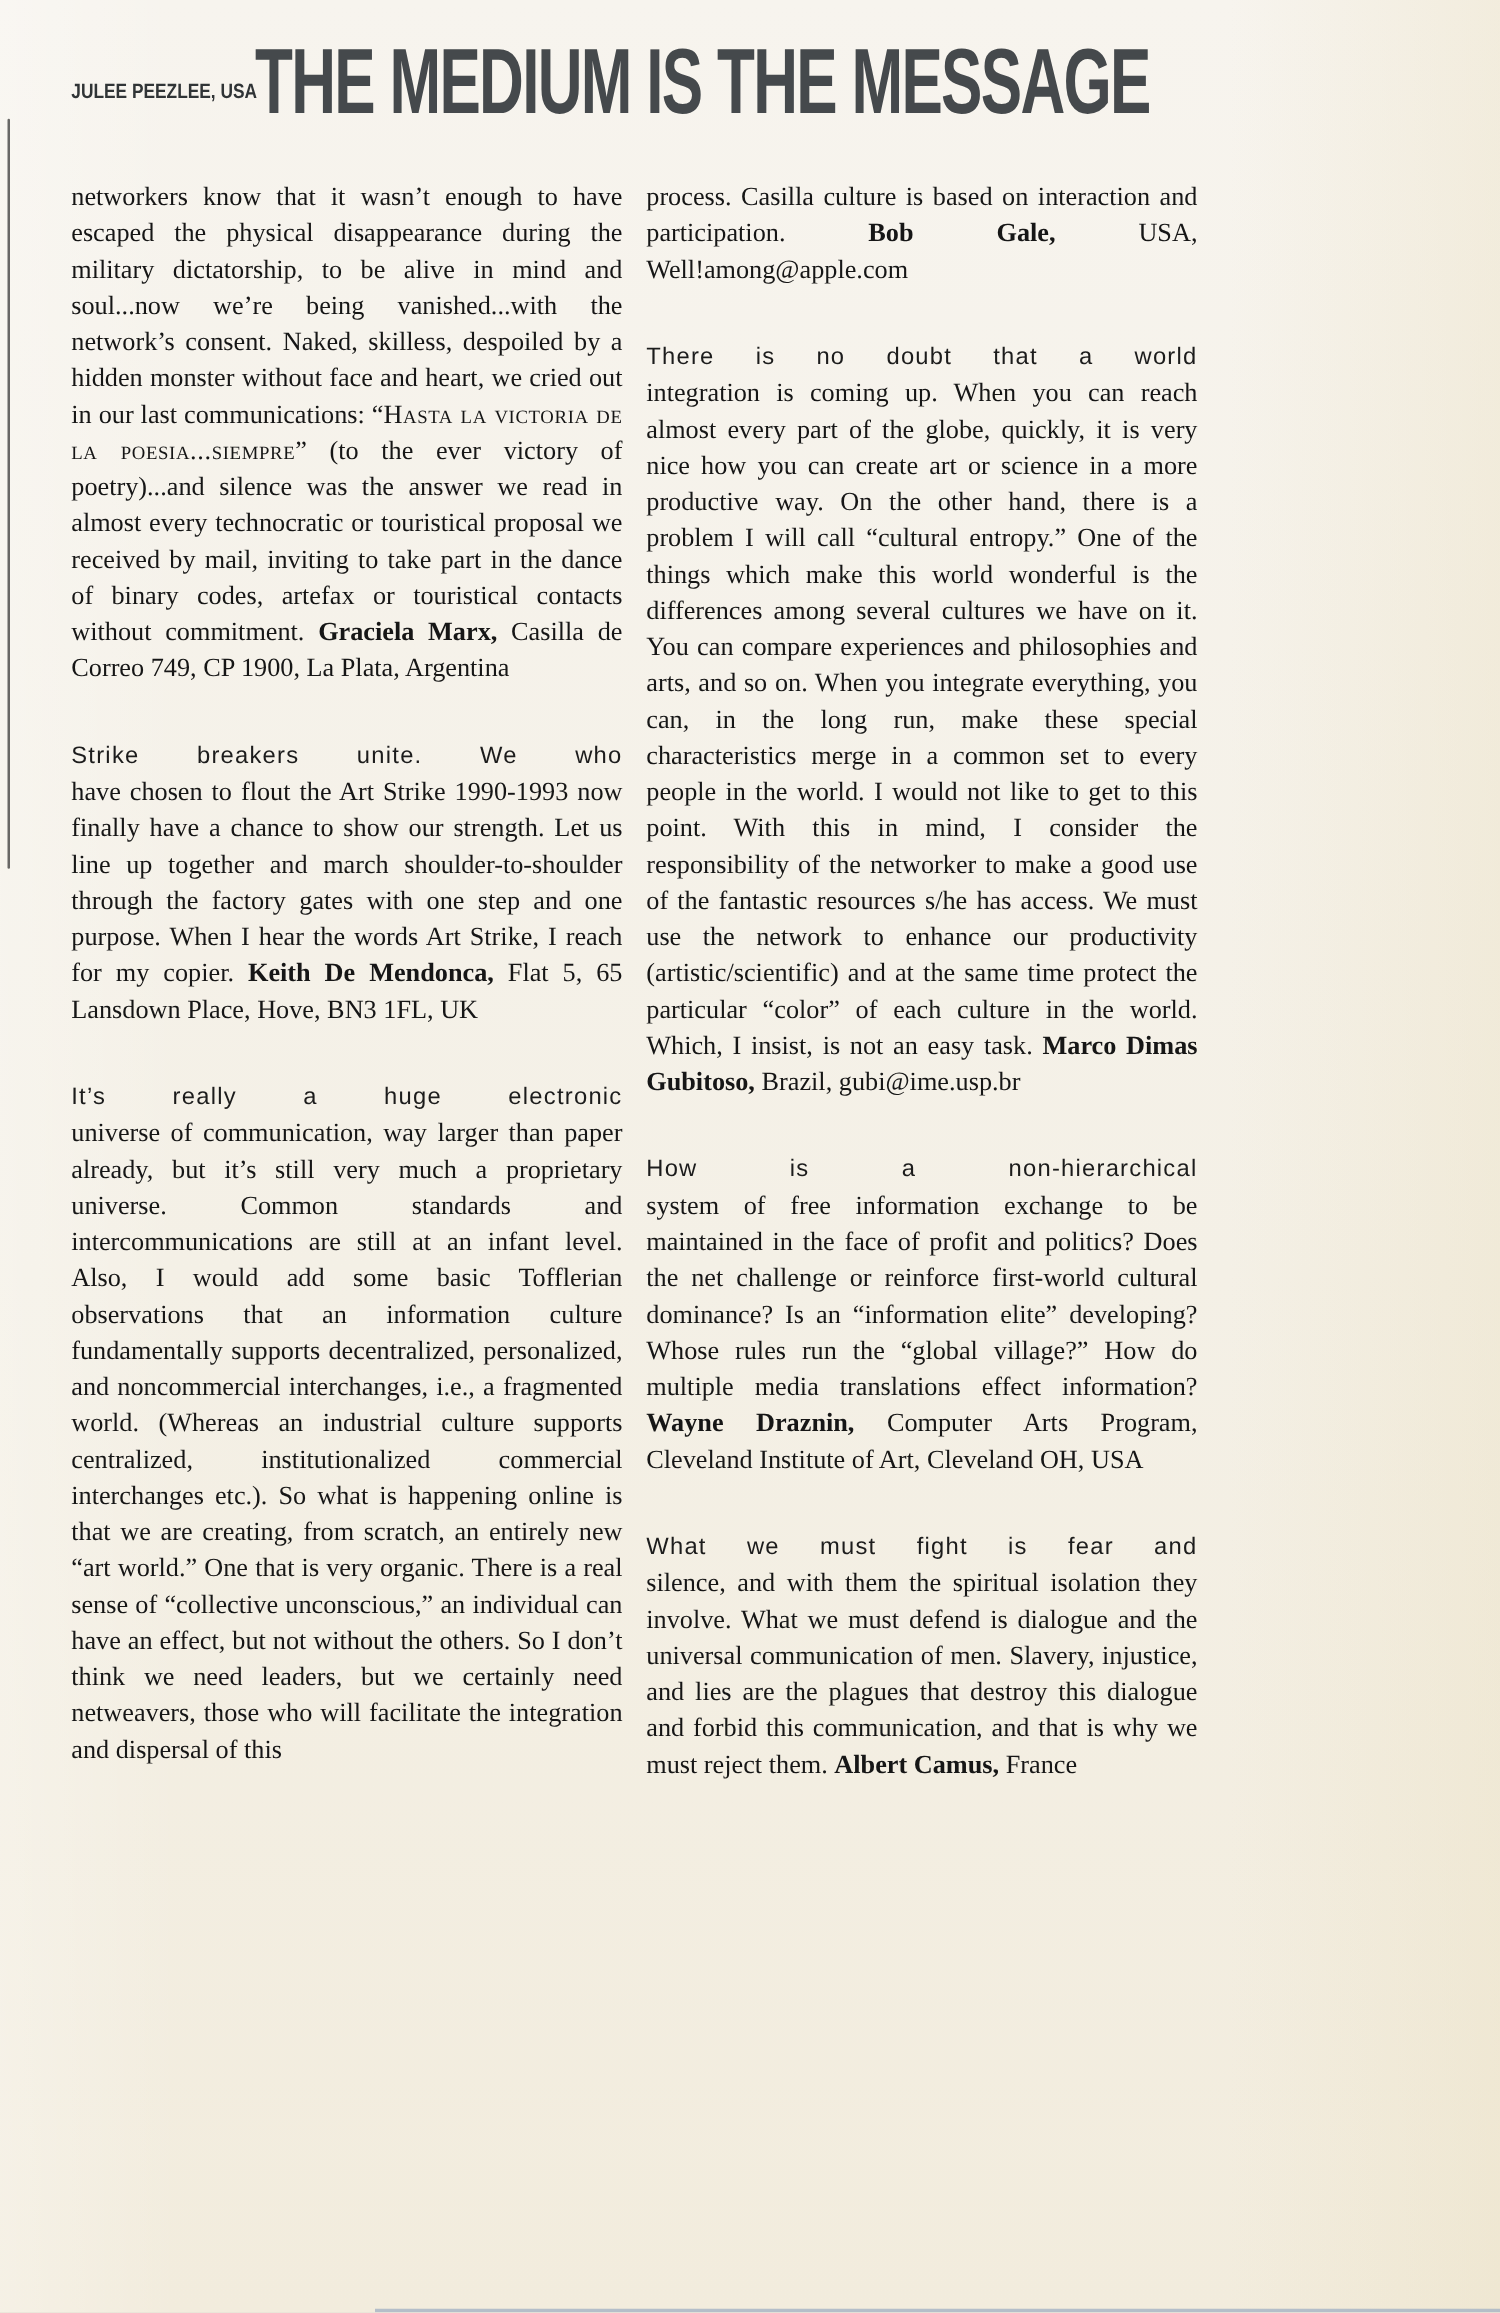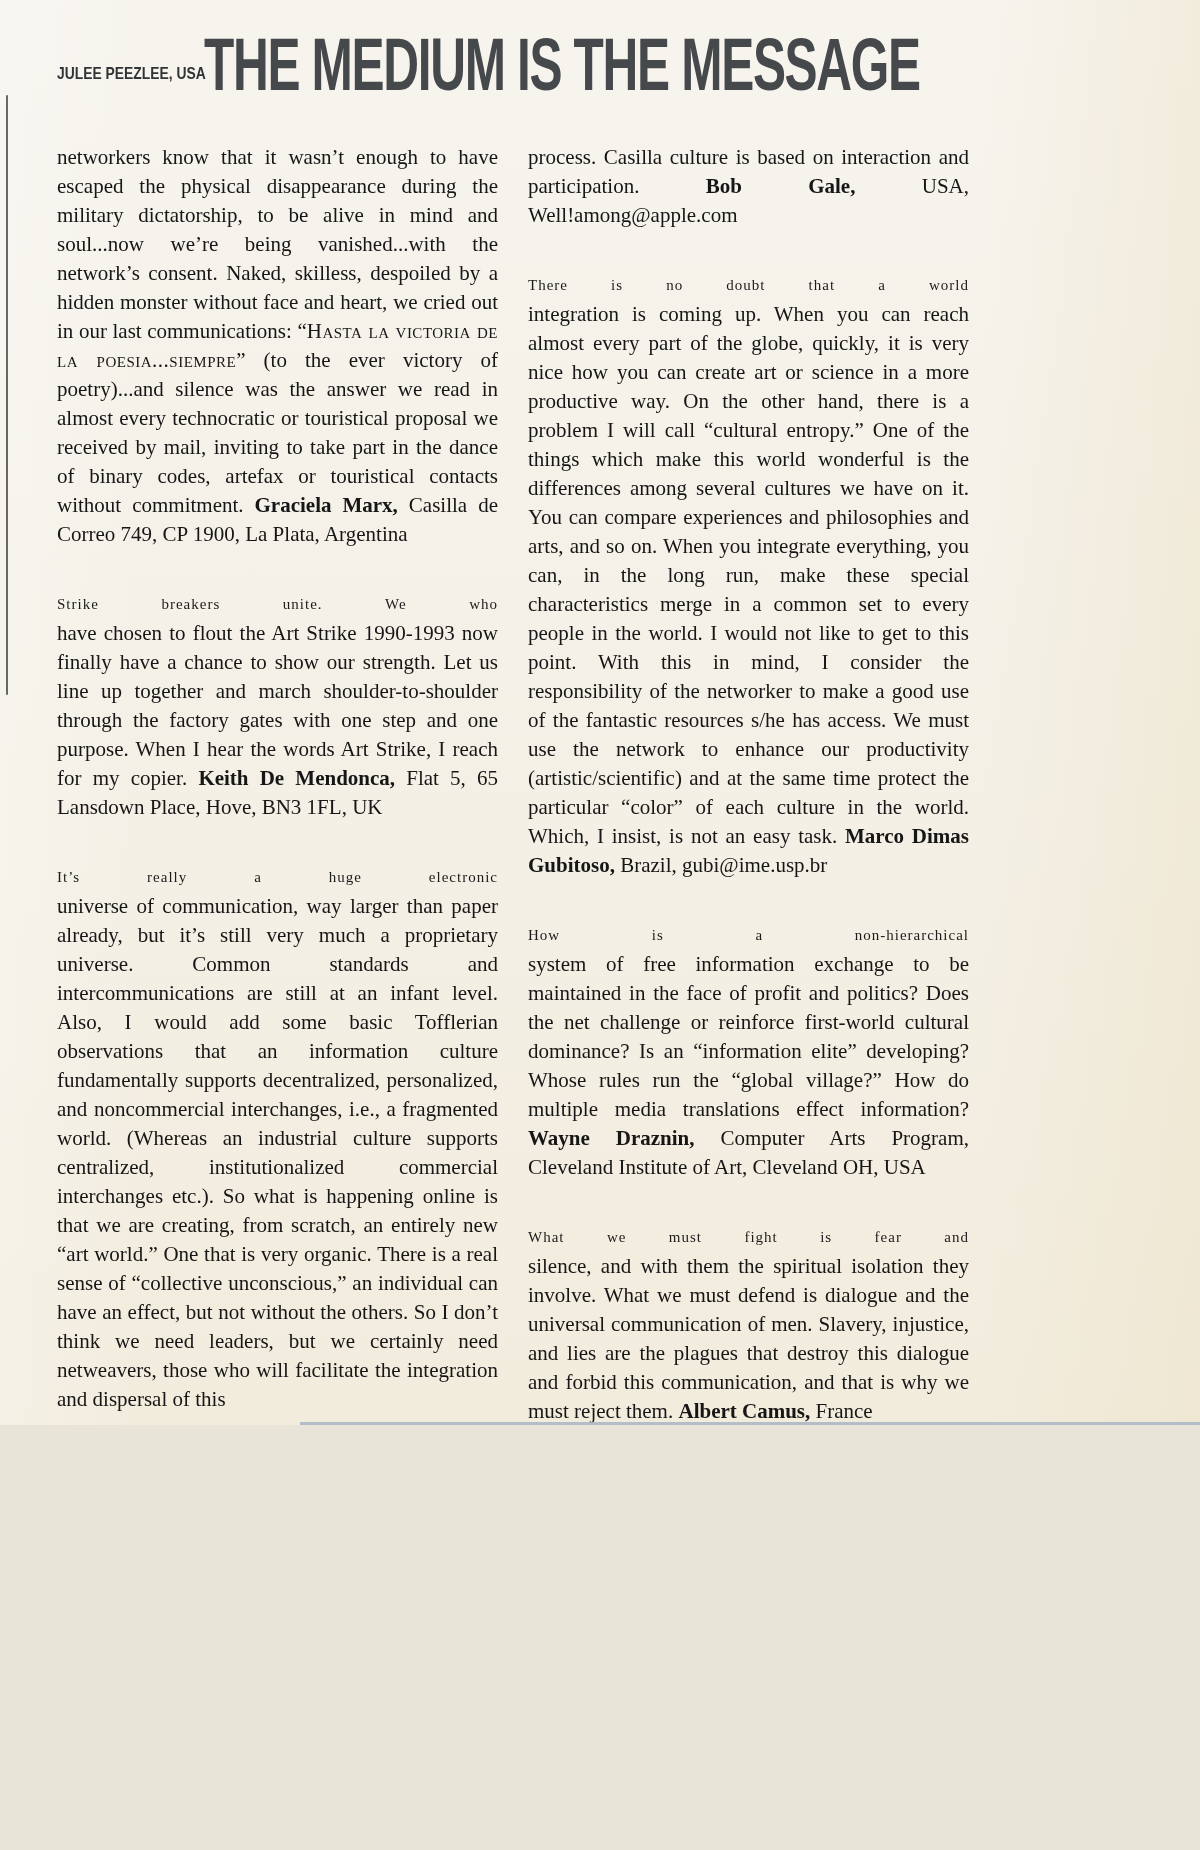--- a/index.html
+++ b/index.html
@@ -3,21 +3,21 @@
 <meta charset="utf-8">
 <style>
   html, body {
     margin: 0;
     padding: 0;
     background: #e8e4d8;
   }
   .page {
     position: relative;
     width: 1200px;
-    height: 1425px;
+    height: 1850px;
     margin: 0 auto;
     background:
       linear-gradient(90deg, rgba(255,255,255,0.25) 0%, rgba(255,255,255,0) 12%, rgba(233,222,190,0.0) 82%, rgba(233,222,190,0.35) 100%),
       linear-gradient(180deg, #f7f4ee 0%, #f4f0e6 55%, #f2ecdd 100%);
     overflow: hidden;
   }
   
   .edge-left {
     position: absolute;
     left: 6px; top: 95px;
@@ -55,36 +55,36 @@
     transform: scaleX(0.67);
     transform-origin: left top;
     white-space: nowrap;
   }
   
   .columns {
     position: absolute;
     left: 57px; top: 143px;
     width: 912px;
     display: flex;
-    gap: 30px;
+    gap: 19px;
   }
   .col {
     width: 441px;
     font-family: "Liberation Serif", serif;
     font-size: 21px;
     line-height: 29px;
     text-align: justify;
     color: #161616;
   }
   .entry { margin: 0 0 41px 0; }
   .entry:last-child { margin-bottom: 0; }
   .lead {
     display: block;
-    font-family: Liberation Serif, serif;
-    font-size: 15px;
+    font-family: Liberation Sans, sans-serif;
+    font-size: 19px;
     letter-spacing: 1px;
     text-align: justify;
     text-align-last: justify;
     color: #1c1c1c;
     white-space: nowrap;
     overflow: hidden;
   }
   .sc { font-variant: small-caps; letter-spacing: .5px; }
   .sig { font-weight: bold; }
   .addr { }

